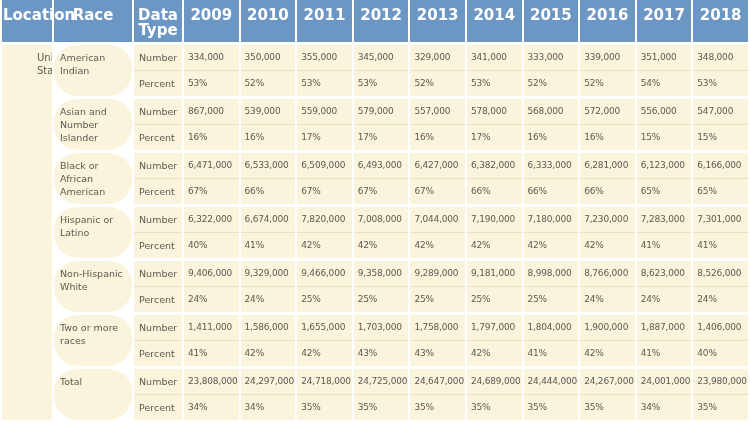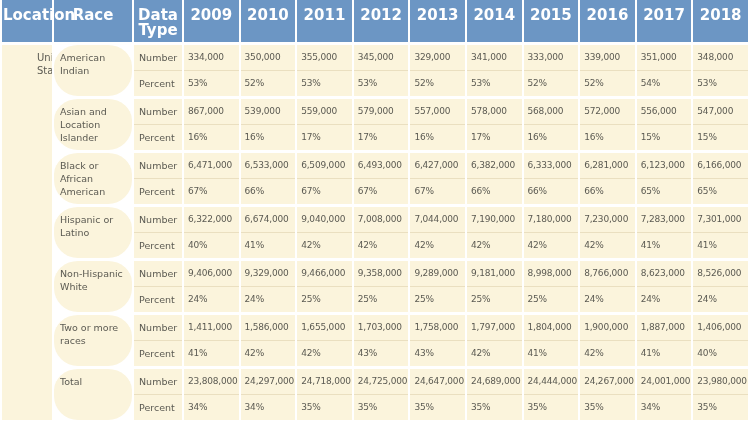--- a/index.html
+++ b/index.html
@@ -105,21 +105,21 @@
         <td class="num-cell">53%</td>
         <td class="num-cell">53%</td>
         <td class="num-cell">52%</td>
         <td class="num-cell">53%</td>
         <td class="num-cell">52%</td>
         <td class="num-cell">52%</td>
         <td class="num-cell">54%</td>
         <td class="num-cell">53%</td>
       </tr>
       <tr class="group-first">
-        <td class="race-cell" rowspan="2">Asian and Location Islander</td>
+        <td class="race-cell" rowspan="2">Asian and Number Islander</td>
         <td class="dtype-cell">Number</td>
         <td class="num-cell">867,000</td>
         <td class="num-cell">539,000</td>
         <td class="num-cell">559,000</td>
         <td class="num-cell">579,000</td>
         <td class="num-cell">557,000</td>
         <td class="num-cell">578,000</td>
         <td class="num-cell">568,000</td>
         <td class="num-cell">572,000</td>
         <td class="num-cell">556,000</td>
@@ -163,21 +163,21 @@
         <td class="num-cell">66%</td>
         <td class="num-cell">66%</td>
         <td class="num-cell">65%</td>
         <td class="num-cell">65%</td>
       </tr>
       <tr class="group-first">
         <td class="race-cell" rowspan="2">Hispanic or Latino</td>
         <td class="dtype-cell">Number</td>
         <td class="num-cell">6,322,000</td>
         <td class="num-cell">6,674,000</td>
-        <td class="num-cell">9,040,000</td>
+        <td class="num-cell">7,820,000</td>
         <td class="num-cell">7,008,000</td>
         <td class="num-cell">7,044,000</td>
         <td class="num-cell">7,190,000</td>
         <td class="num-cell">7,180,000</td>
         <td class="num-cell">7,230,000</td>
         <td class="num-cell">7,283,000</td>
         <td class="num-cell">7,301,000</td>
       </tr>
       <tr class="row-percent">
         <td class="dtype-cell">Percent</td>

